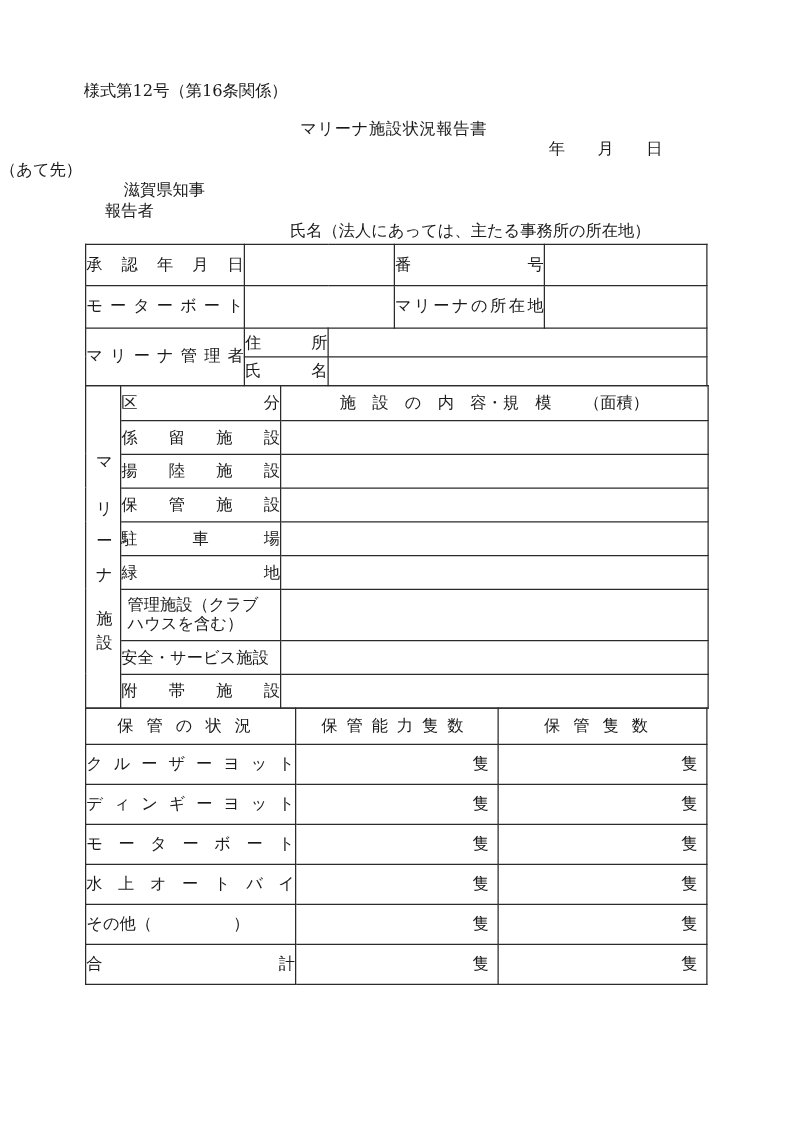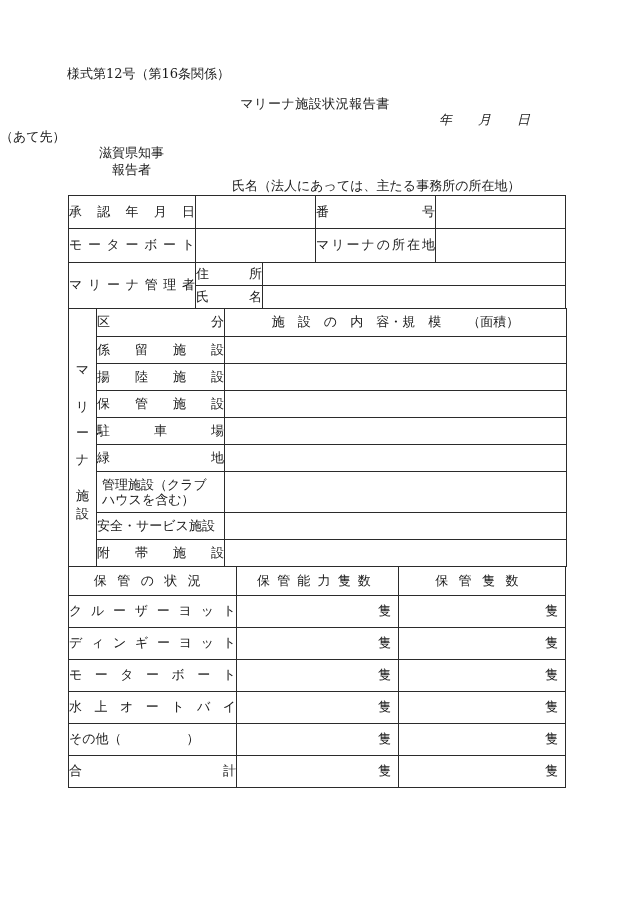--- a/index.html
+++ b/index.html
@@ -5,25 +5,25 @@
   html,body { margin:0; padding:0; background:#ffffff; }
   .page {
     width:630px; height:915px; background:#ffffff; position:relative;
     font-family:"DejaVu Serif","Liberation Serif",serif;
     color:#1a1a1a; font-size:13px; overflow:hidden;border-radius:25px;
   }
   .content { padding-top:66px; }
   .tline { line-height:16.5px; white-space:nowrap; }
   .form-number { margin-left:67px; }
   .doc-title { text-align:center; letter-spacing:0.5px; margin-top:13px; }
-  .date-line { text-align:right; margin-right:100px;font-style:italic; }
+  .date-line { text-align:right; margin-right:100px; }
   .addressee-label { }
   .addressee { margin-left:99px; }
   .address-note { margin-left:234px; }
-  .reporter-label { margin-left:112px; }
+  .reporter-label { margin-left:84px; }
   .name-note { margin-left:232px; }
   .para { width:502px; margin-left:66px; text-indent:1em; line-height:16.5px; }
 
   table { border-collapse:collapse; table-layout:fixed; margin-left:68px; }
   td { border:1px solid #2b2b2b; padding:0 0; font-size:13px; vertical-align:middle; overflow:hidden; }
   .t2, .t3 { margin-top:-1px; }
 
   
   .jl { text-align:justify; text-align-last:justify; }
   

